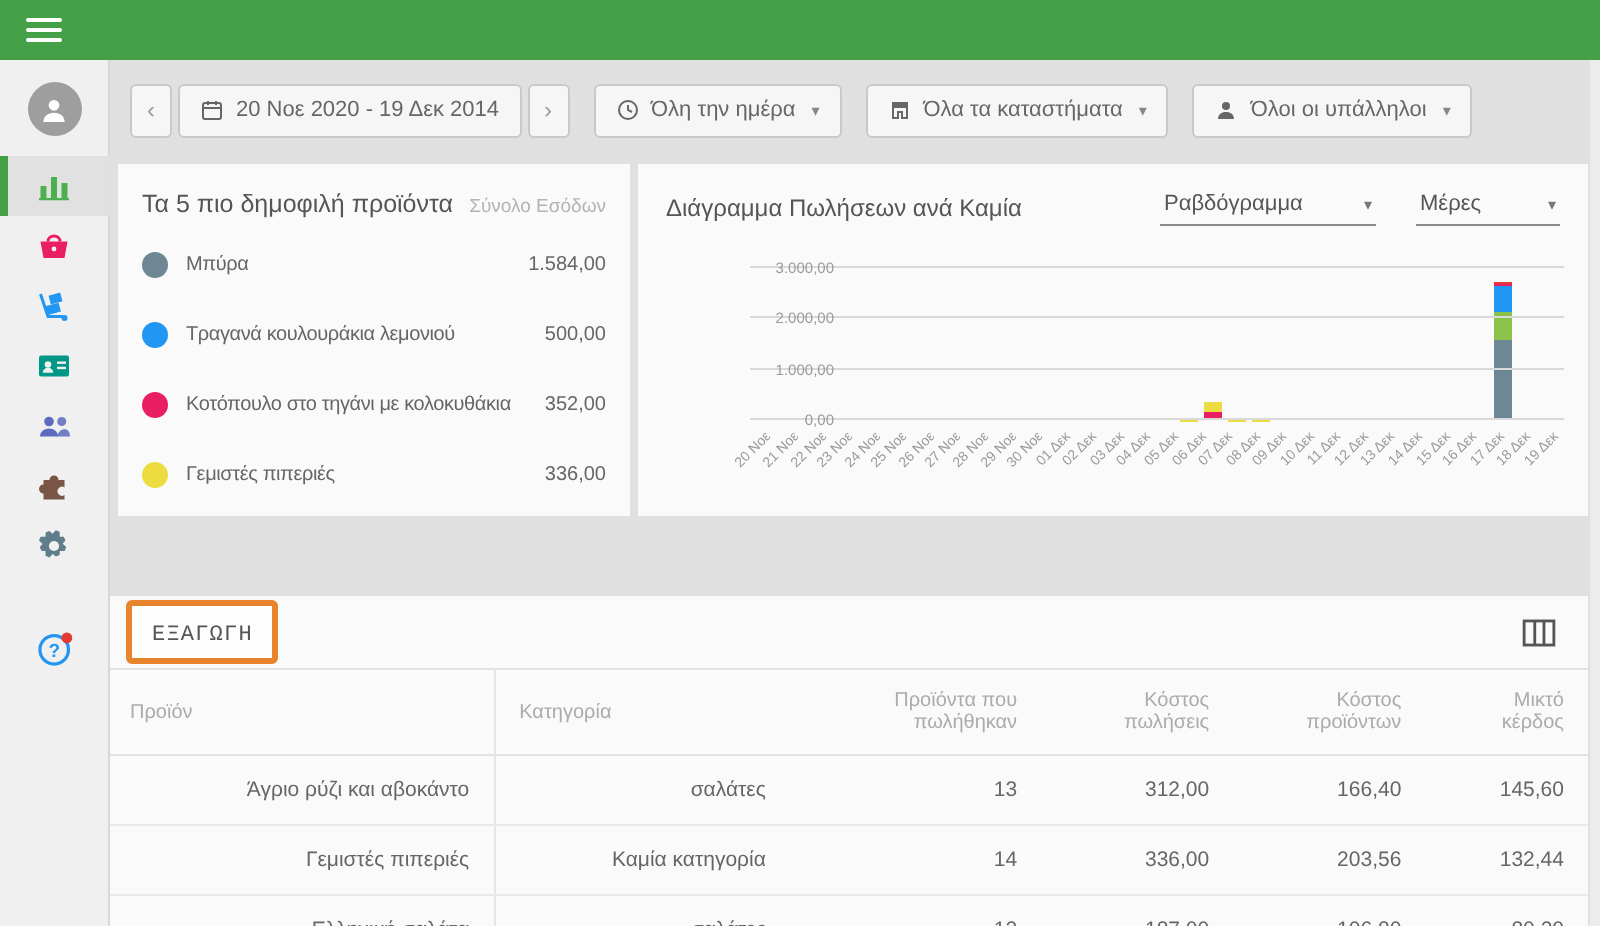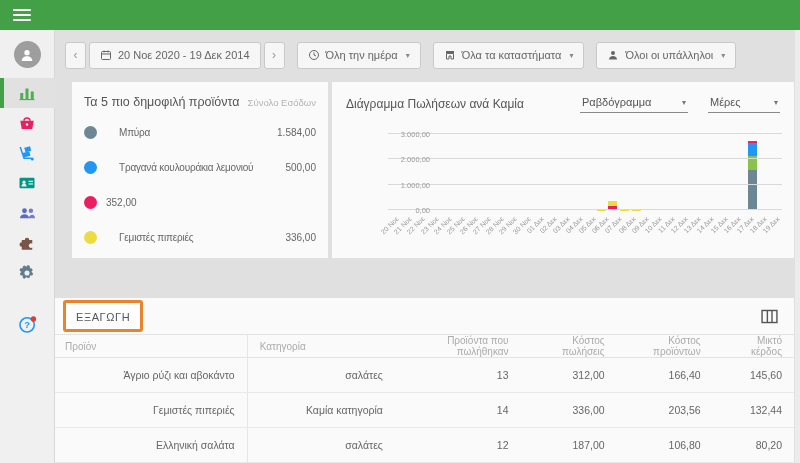--- a/index.html
+++ b/index.html
@@ -26,33 +26,33 @@
 
   
   .toolbar { position:absolute; top:0; left:0; right:0; height:50px; display:flex; align-items:center; padding-left:10px; }
   .btn { height:27px; background:#f6f6f6; border:1px solid #c9c9c9; border-radius:3px; color:#666; font-size:11px; display:inline-flex; align-items:center; gap:6px; padding:0 10px; cursor:pointer; white-space:nowrap; }
   .btn.small { width:21px; justify-content:center; padding:0; color:#999; font-size:12px; }
   .btn .caret { font-size:8px; color:#888; margin-left:2px; }
   .grp-gap { width:12px; }
   .tiny-gap { width:3px; }
 
   
-  .cards-row { position:absolute; top:52px; left:17px; right:6px; height:176px; display:flex; gap:4px; }
+  .cards-row { position:absolute; top:52px; left:4px; right:6px; height:176px; display:flex; gap:4px; }
   .card { background:#fafafa; }
   .tp-card { width:256px; flex:none; position:relative; }
   .chart-card { flex:1; position:relative; }
   .table-card { position:absolute; top:268px; left:0; right:6px; bottom:0; background:#fafafa; }
 
   
   .tp-header { display:flex; justify-content:space-between; align-items:baseline; padding:13px 12px 6px; }
   .tp-title { font-size:12.5px; color:#555; }
   .tp-col-label { font-size:9.5px; color:#b3b3b3; }
   .tp-row { display:flex; align-items:center; padding:0 12px; height:35px; gap:9px; }
   .tp-dot { width:13px; height:13px; border-radius:50%; flex:none; }
-  .tp-name { flex:1; font-size:10px; color:#666; letter-spacing:-0.2px; white-space:nowrap;margin-left:13px; }
+  .tp-name { flex:1; font-size:10px; color:#666; letter-spacing:-0.2px; white-space:nowrap; }
   .tp-val { font-size:10px; color:#666; }
 
   
   .chart-header { display:flex; justify-content:space-between; align-items:center; padding:12px 14px 0 14px; }
   .chart-title { font-size:12px; color:#555; }
   .chart-selects { display:flex; gap:20px; }
   .uselect { display:inline-flex; align-items:center; justify-content:space-between; border-bottom:1px solid #8a8a8a; font-size:11px; color:#555; padding:2px 2px 4px 2px; cursor:pointer; }
   .uselect.w1 { width:108px; } .uselect.w2 { width:72px; }
   .uselect .caret { font-size:8px; color:#777; }
   .chart-wrap { position:absolute; top:44px; left:10px; right:8px; bottom:2px; }
@@ -61,24 +61,24 @@
   .ytick { position:absolute; right:calc(100% - 42px); transform:translateY(50%); font-size:7.5px; color:#9a9a9a; white-space:nowrap;margin-left:20px; }
   .cols { position:absolute; inset:0; display:flex; align-items:flex-end; }
   .col { flex:1; display:flex; align-items:flex-end; justify-content:center; height:100%; }
   .barstack { width:9px; display:flex; flex-direction:column-reverse; }
   .seg { width:100%; }
   .xaxis { position:absolute; left:46px; right:4px; top:calc(100% - 44px); height:44px; }
   .xlabel { position:absolute; top:3px; font-size:7px; color:#9a9a9a; white-space:nowrap; transform:translateX(-100%) rotate(-45deg); transform-origin:100% 0; }
 
   
   .export-row { height:36px; display:flex; align-items:center; justify-content:space-between; padding:0 16px 0 8px; }
-  .export-highlight { border:3px solid #e8842c; border-radius:3px; padding:4px 10px; background:#fdfdfd; }
+  .export-highlight { border:3px solid #e8842c; border-radius:3px; padding:4px 10px; background:#fdfdfd;font-family:Liberation Mono, monospace; }
   .export-btn { font-size:11px; color:#555; letter-spacing:.6px; background:none; border:none; cursor:pointer; font-family:inherit; }
   table { width:100%; border-collapse:collapse; table-layout:fixed; }
-  th { font-weight:normal; font-size:10px; color:#ababab; text-align:left; padding:0 12px; border-top:1px solid #e3e3e3; border-bottom:1px solid #e3e3e3; }
+  th { font-weight:normal; font-size:10px; color:#ababab; text-align:left; padding:10px 12px; border-top:1px solid #e3e3e3; border-bottom:1px solid #e3e3e3; }
   td { font-size:10.5px; color:#666; padding:11px 12px; border-bottom:1px solid #e9e9e9; overflow:hidden; white-space:nowrap;text-align:right; }
   th:first-child, td:first-child { border-right:1px solid #e5e5e5; padding-left:10px; }
   .num { text-align:right; }
   col.c1{width:26%} col.c2{width:20%} col.c3{width:17%} col.c4{width:13%} col.c5{width:13%} col.c6{width:11%}
 </style>
 </head>
 <body>
 
 <header class="topbar">
   <div class="hamburger">
@@ -217,20 +217,21 @@
             <span class="tp-name">Μπύρα</span>
             <span class="tp-val">1.584,00</span>
           </div>
           <div class="tp-row">
             <span class="tp-dot" style="background:#2196f3"></span>
             <span class="tp-name">Τραγανά κουλουράκια λεμονιού</span>
             <span class="tp-val">500,00</span>
           </div>
           <div class="tp-row">
             <span class="tp-dot" style="background:#e91e63"></span>
+            <span class="tp-name">Κοτόπουλο στο τηγάνι με κολοκυθάκια</span>
             <span class="tp-val">352,00</span>
           </div>
           <div class="tp-row">
             <span class="tp-dot" style="background:#ecdc3f"></span>
             <span class="tp-name">Γεμιστές πιπεριές</span>
             <span class="tp-val">336,00</span>
           </div>
         </div>
     </section>
 

